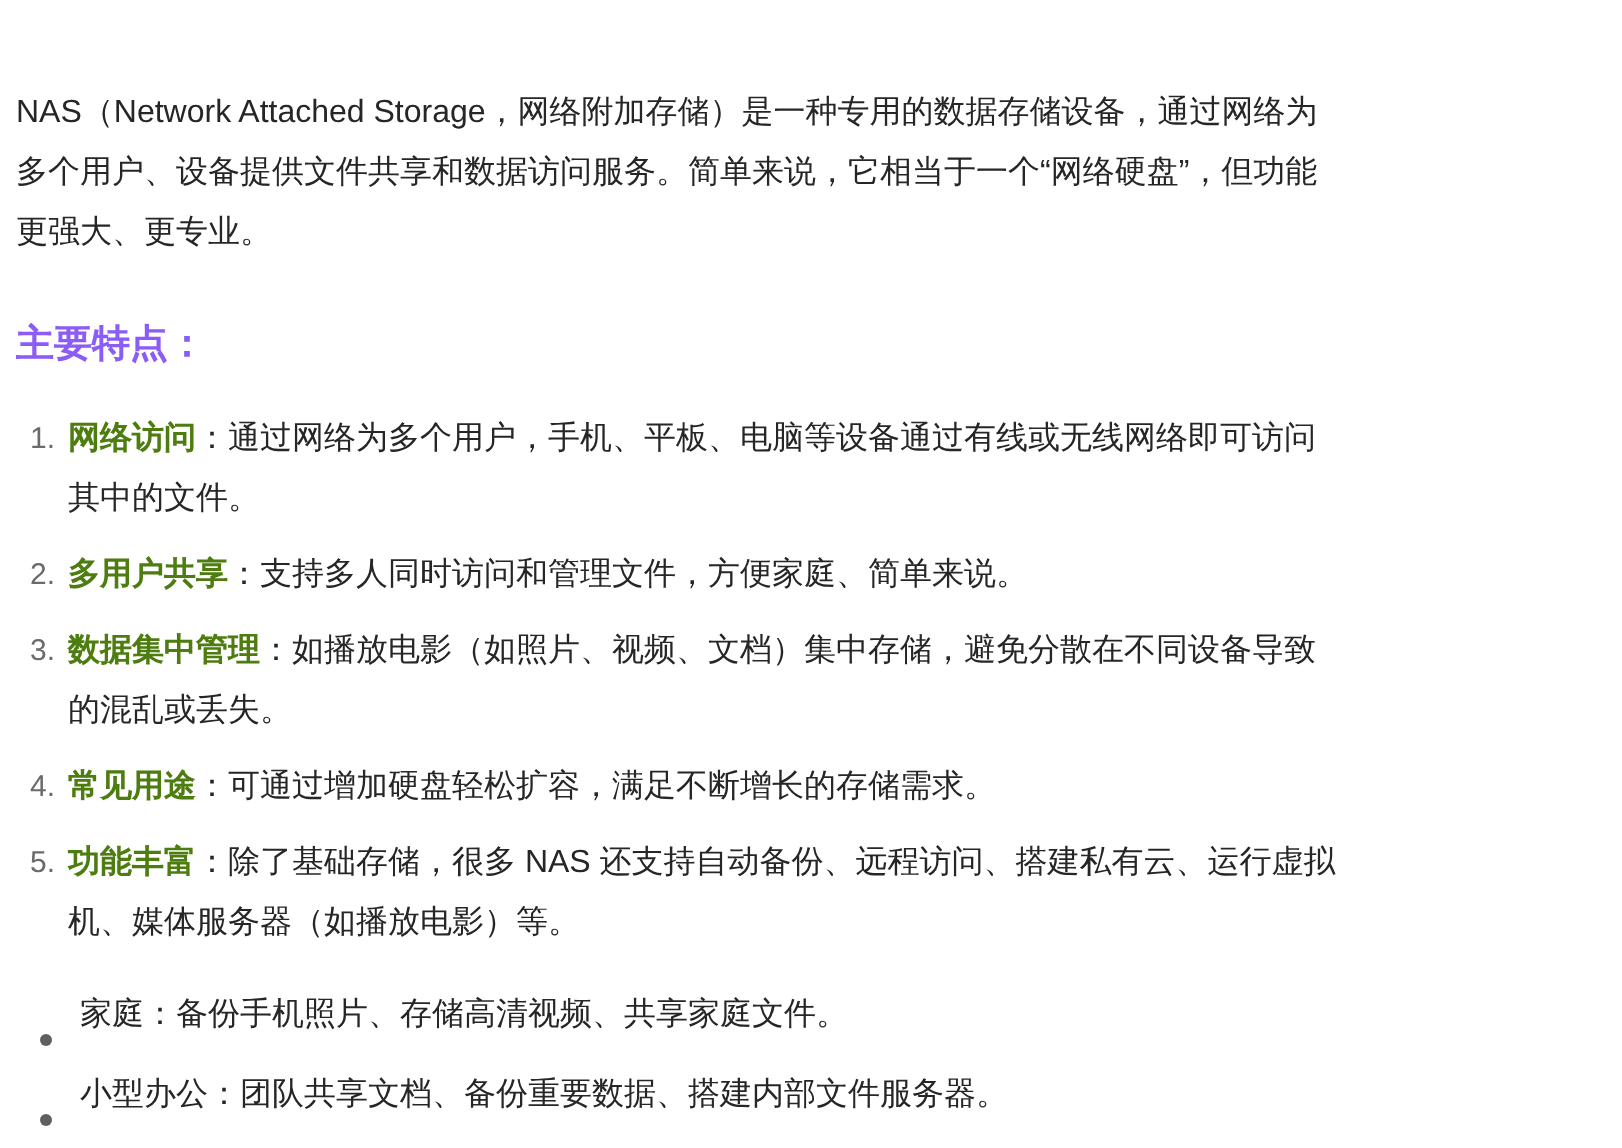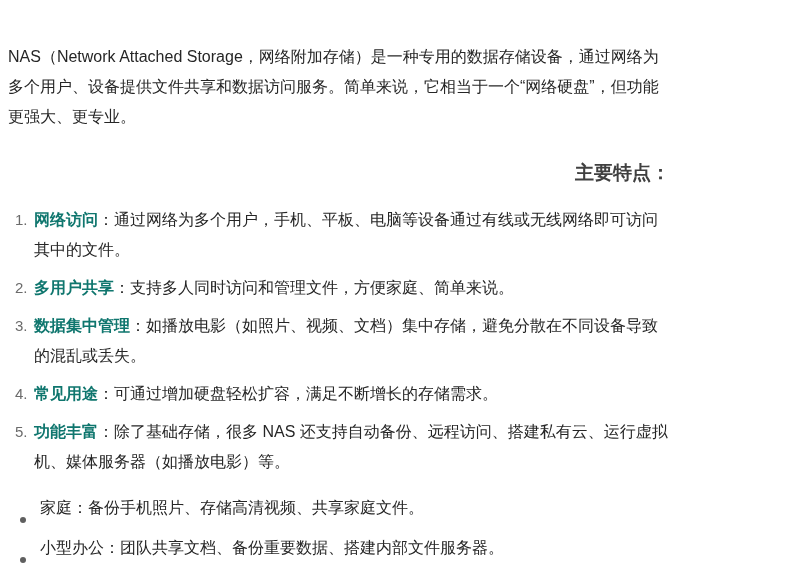--- a/index.html
+++ b/index.html
@@ -16,22 +16,21 @@
     padding:42px 12px 0 8px;
     overflow:hidden;
     background:#ffffff;
   }
   .para { margin:0; line-height:30px; }
   h2.sec-heading {
     font-size:19px;
     line-height:30px;
     margin:26px 0 0 0;
     font-weight:700;
-    color:#404040;
-    text-align:right;
+    color:#8b5cf6;
   }
   .olist { margin-top:17px; }
   .oli { display:flex; line-height:30px; margin-bottom:8px; }
   .num {
     flex:none;
     margin-left:7px;
     width:14px;
     margin-right:5px;
     color:#6b6b6b;
     font-size:15px;
@@ -40,21 +39,21 @@
   .content { flex:1; min-width:0; }
   .ulist { margin-top:16px; }
   .uli { display:flex; line-height:30px; margin-bottom:10px;align-items:flex-end; }
   .bullet {
     flex:none;
     width:6px; height:6px;
     border-radius:50%;
     background:#5f5f5f;
     margin:12px 14px 0 12px;
   }
-  b { font-weight:700; color:#0f766e; }
+  b { font-weight:700; color:#4d7c0f; }
   .conclusion { margin-top:32px; }
 </style>
 </head>
 <body>
 
 <div class="page">
 
   <p class="para">NAS（Network Attached Storage，网络附加存储）是一种专用的数据存储设备，通过网络为多个用户、设备提供文件共享和数据访问服务。简单来说，它相当于一个“网络硬盘”，但功能更强大、更专业。</p>
 
   <h2 class="sec-heading">主要特点：</h2>

